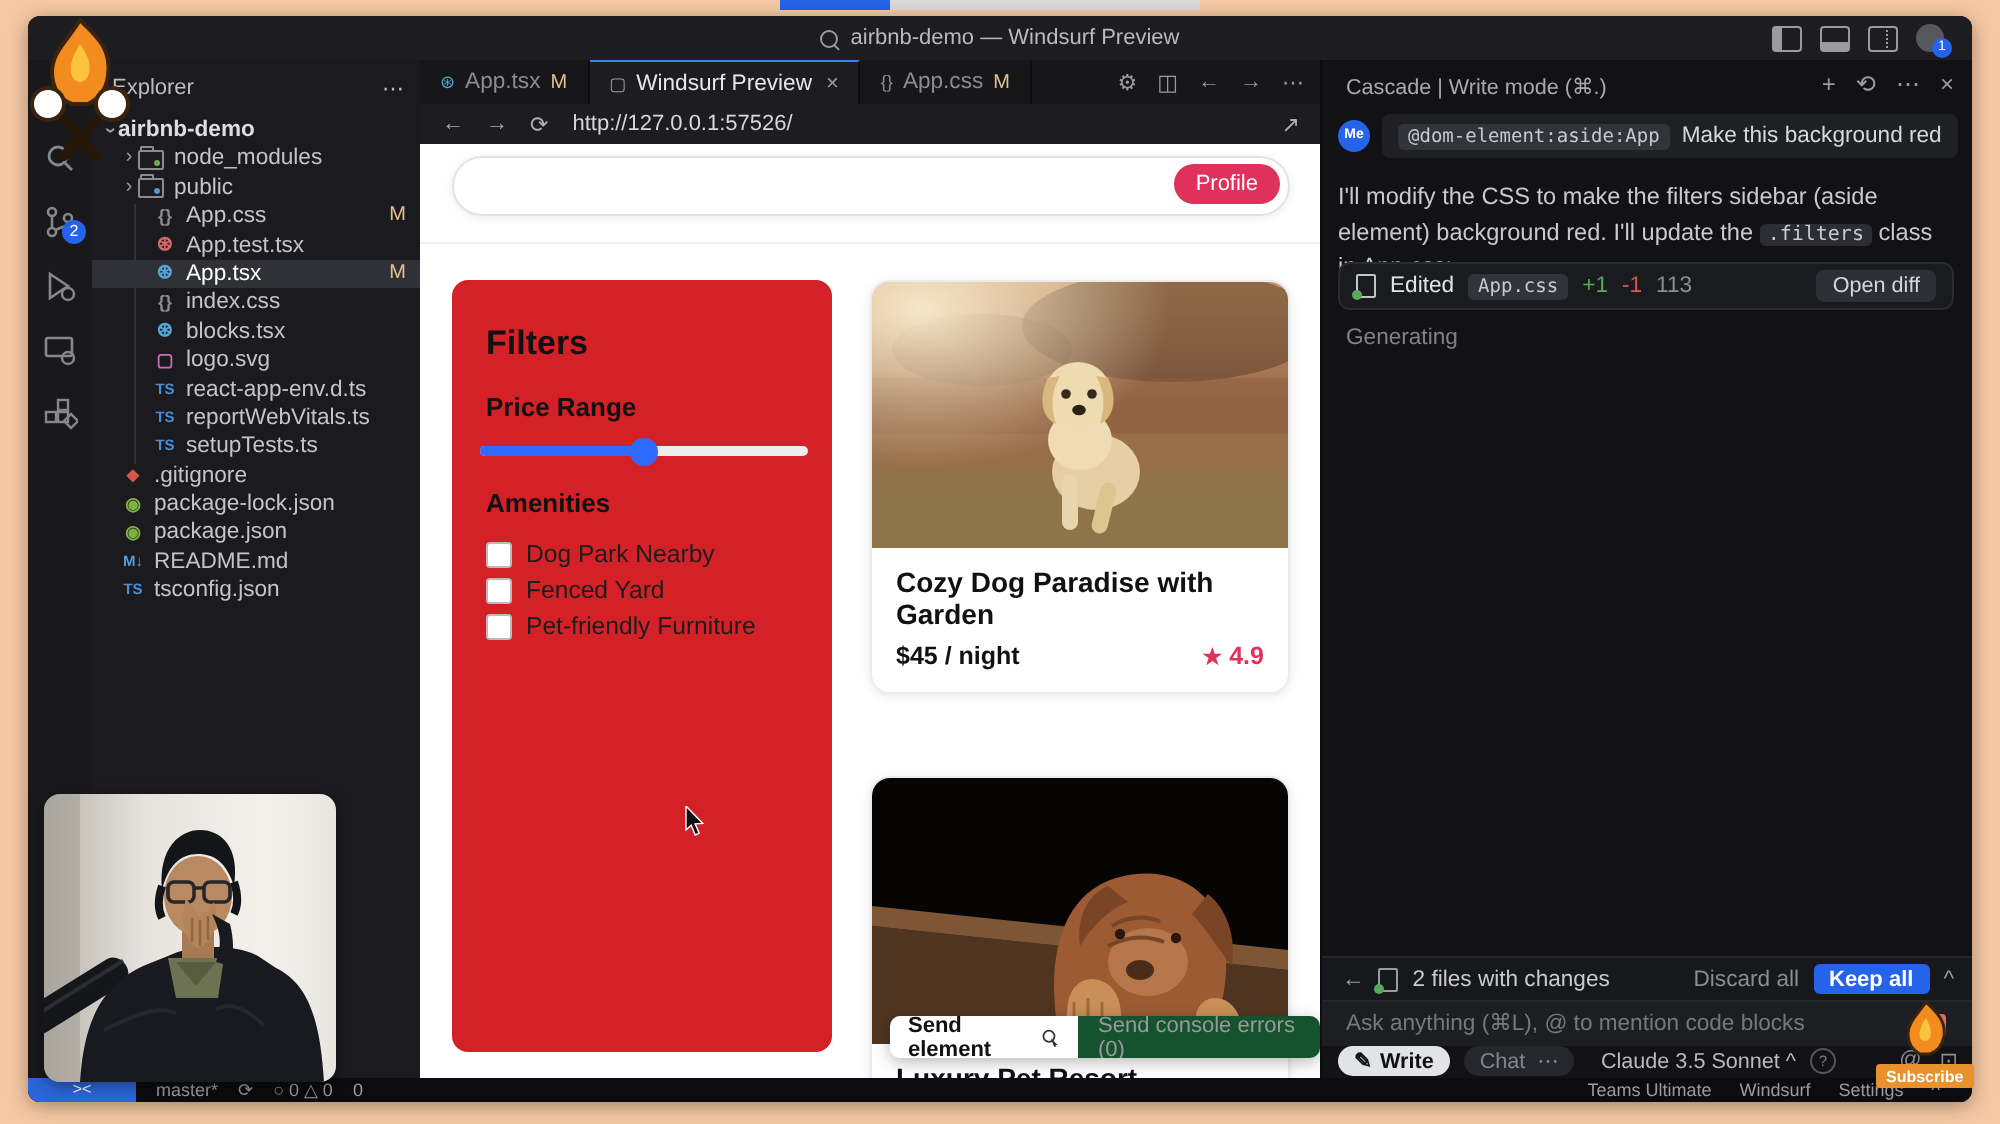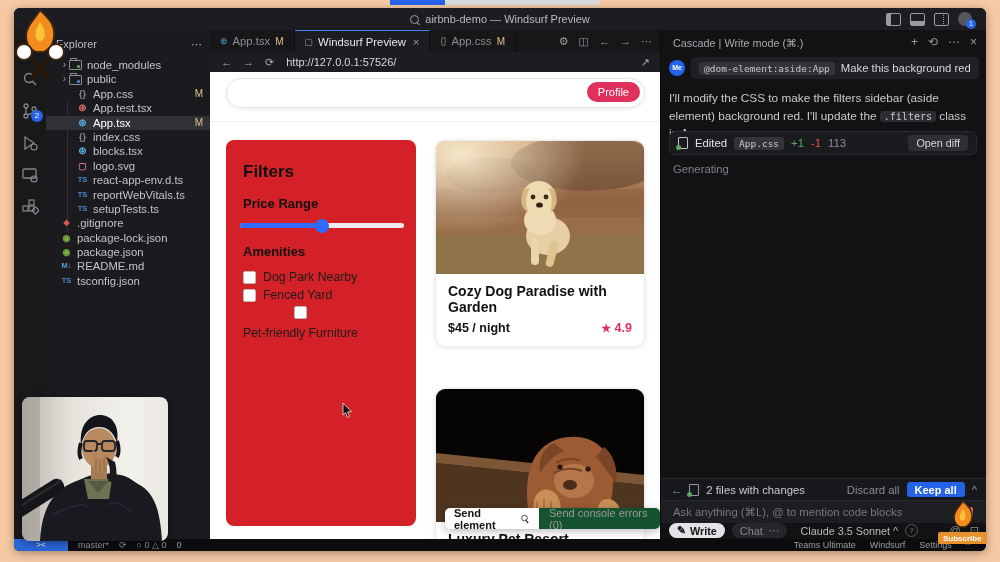--- a/index.html
+++ b/index.html
@@ -196,20 +196,24 @@
     </span>
   </div>
 
   <div id="explorer">
     <div class="exp-head">
       <span>Explorer</span>
       <span>⋯</span>
     </div>
     <div class="guide"></div>
     <div class="tree">
+      <div class="trow lvl0">
+          <span class="chev exp">›</span>
+          <span>airbnb-demo</span>
+        </div>
       <div class="trow lvl1">
           <span class="chev">›</span>
           <span class="folder fold-green"></span>
           <span>node_modules</span>
         </div>
       <div class="trow lvl1">
           <span class="chev">›</span>
           <span class="folder fold-blue"></span>
           <span>public</span>
         </div>
@@ -323,21 +327,21 @@
         </div>
         <div class="flabel" style="top:104px;">Amenities</div>
         <div class="cbrow" style="top:130px;">
             <span class="cbbox"></span>
             <span>Dog Park Nearby</span>
           </div>
         <div class="cbrow" style="top:148px;">
             <span class="cbbox"></span>
             <span>Fenced Yard</span>
           </div>
-        <div class="cbrow" style="top:166px;flex-direction:column;">
+        <div class="cbrow" style="top:166px;">
             <span class="cbbox"></span>
             <span>Pet-friendly Furniture</span>
           </div>
         <svg class="cursor-ptr" viewBox="0 0 11 16">
             <path d="M1 0 L1 12 L3.6 9.6 L5.6 14.5 L7.6 13.6 L5.6 8.9 L9.4 8.7 Z" fill="#111" stroke="#fff" stroke-width="0.7"></path>
           </svg>
       </aside>
 
       <div class="card" style="top:68px;">
         <svg class="img" viewBox="0 0 208 133">

